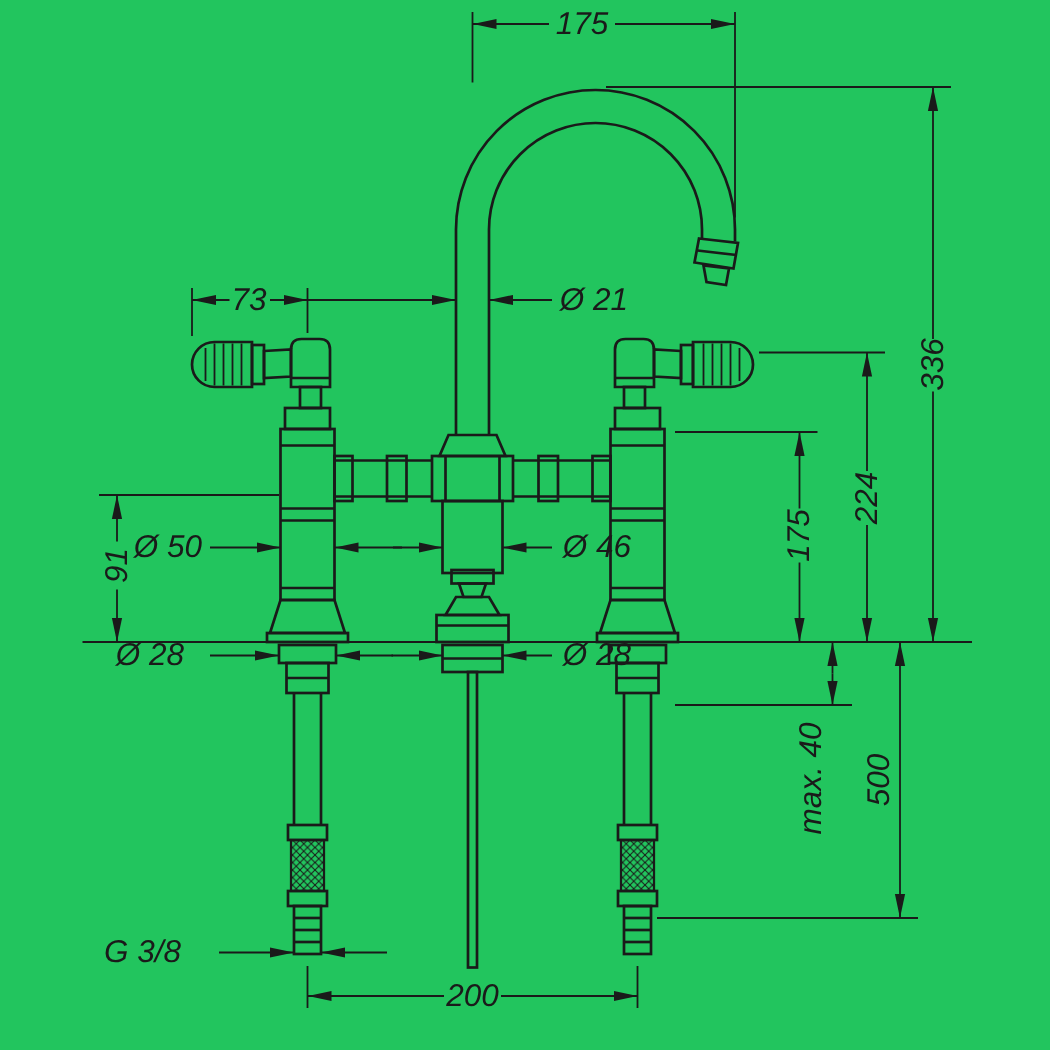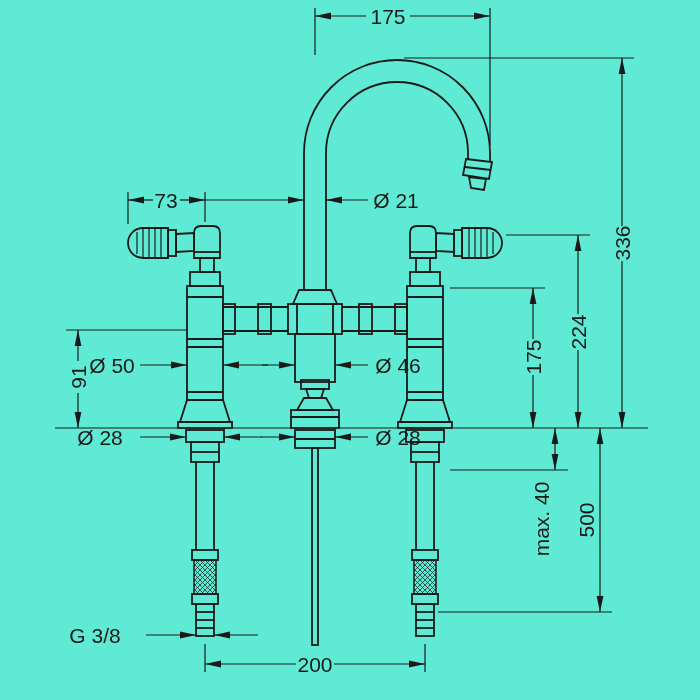--- a/index.html
+++ b/index.html
@@ -1,16 +1,16 @@
 <!DOCTYPE html>
 <html><head>
 <meta charset="utf-8">
 <style>
   html,body{margin:0;padding:0;background:#fff;}
-  .stage{width:700px;height:700px;background:#5eead4;position:relative;overflow:hidden;}
+  .stage{width:700px;height:700px;background:#22c55e;position:relative;overflow:hidden;font-style:italic;}
   svg text{
     font-family:"Liberation Sans","DejaVu Sans",sans-serif;
     font-size:21px;
     fill:#1a1a1a;
     text-anchor:middle;
     dominant-baseline:central;
   }
   .ln{stroke:#1a1a1a;stroke-width:1.8;fill:none;stroke-linecap:butt;stroke-linejoin:miter;}
   .dim{stroke:#1a1a1a;stroke-width:1.2;fill:none;}
   .hose{stroke:#1a1a1a;stroke-width:1.5;}

